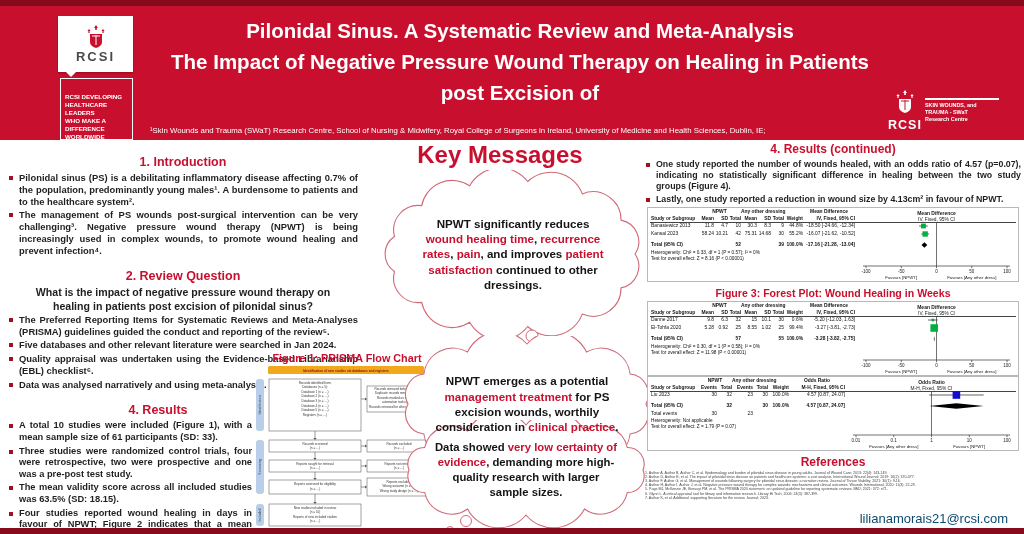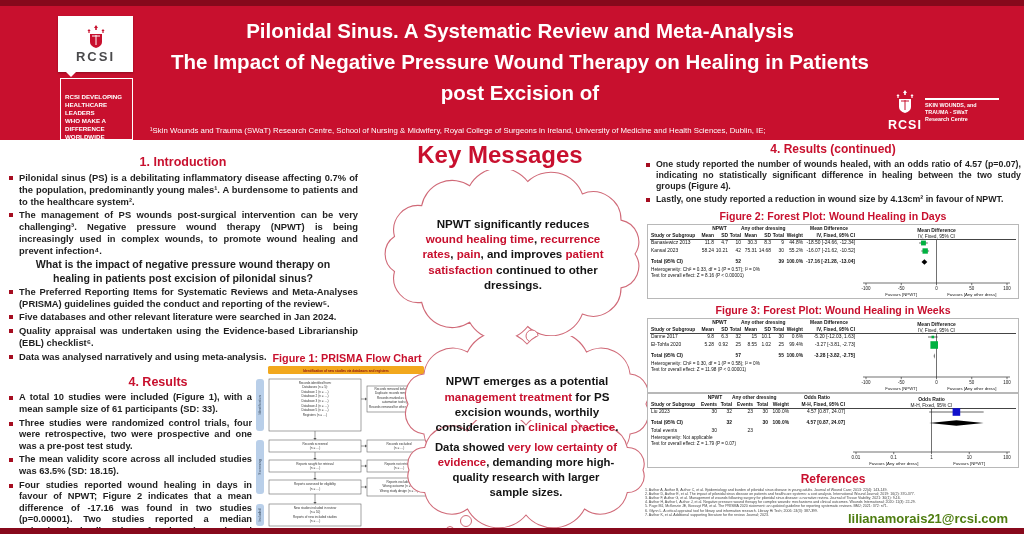--- a/index.html
+++ b/index.html
@@ -45,21 +45,21 @@
   .fprow{display:grid}
   .r7{height:7px}.r8{height:8px}.r3{height:3px}
   .fpc{font-size:4.9px;line-height:1;padding-top:1.6px;color:#111;white-space:nowrap}
   .fpc.b{font-weight:700}
   .fphline{position:absolute;left:2px;right:2px;top:14px;border-top:1px solid #444}
   .fpfoot{position:absolute;left:3px}
   .fpfline{font-size:4.7px;line-height:1.3;color:#111}
   .refs-head{font-size:12px;margin:4px 0 2px 0}
   .reflines{width:372px}
   .refline{font-size:3.6px;line-height:1.15;color:#444}
-  .email{position:absolute;right:16px;top:511px;font-size:13px;font-weight:700;color:#4d7c0f;z-index:40;text-decoration:none}
+  .email{position:absolute;right:16px;top:511px;font-size:13px;font-weight:400;color:#0c4a6e;z-index:40;text-decoration:none}
 </style>
 </head>
 <body>
 
 <div class="poster">
   <div class="strip top"></div>
   <div class="banner">
     <div class="logo-box">
       <svg width="22" height="24" viewBox="0 0 22 24">
         <g fill="#c8102e">
@@ -112,20 +112,21 @@
     <div>
         <div class="brow">
           <span class="bmark"></span>
           <span class="btext">Pilonidal sinus (PS) is a debilitating  inflammatory disease affecting 0.7% of the population, predominantly young males¹. A burdensome to patients and to the healthcare system².</span>
         </div>
         <div class="brow">
           <span class="bmark"></span>
           <span class="btext">The management of PS wounds post-surgical intervention can be very challenging³. Negative pressure wound therapy (NPWT) is being increasingly used in complex wounds, to promote wound healing and prevent infection⁴.</span>
         </div>
       </div>
+    <div class="hred sec-head">2. Review Question</div>
     <div class="rq-text">What is the impact of negative pressure wound therapy on healing in patients post excision of pilonidal sinus?</div>
     <div>
         <div class="brow">
           <span class="bmark"></span>
           <span class="btext">The Preferred Reporting Items for Systematic Reviews and Meta-Analyses (PRISMA) guidelines guided the conduct and reporting of the review⁵.</span>
         </div>
         <div class="brow">
           <span class="bmark"></span>
           <span class="btext">Five databases and other relevant literature were searched in Jan 2024.</span>
         </div>
@@ -264,21 +265,20 @@
         <div class="brow">
           <span class="bmark"></span>
           <span class="btext">One study reported the number of wounds healed, with an odds ratio of 4.57 (p=0.07), indicating no statistically significant difference in healing between the two study groups (Figure 4).</span>
         </div>
         <div class="brow">
           <span class="bmark"></span>
           <span class="btext">Lastly, one study reported a reduction in wound size by 4.13cm² in favour of NPWT.</span>
         </div>
       </div>
 
-    <div class="hred fig-title">Figure 2: Forest Plot: Wound Healing in Days</div>
     <div class="fpbox">
         <div class="fptable" style="width: 204px;">
           <div class="fprow r7" style="grid-template-columns: 47px 16px 14px 13px 16px 14px 13px 19px 52px;">
             <span class="fpc" style="grid-column: 1; text-align: left;"></span>
             <span class="fpc b" style="grid-column: 2 / span 3; text-align: center;">NPWT</span>
             <span class="fpc b" style="grid-column: 5 / span 3; text-align: center;">Any other dressing</span>
             <span class="fpc b" style="grid-column: 9; text-align: center;">Mean Difference</span>
           </div>
           <div class="fprow r7" style="grid-template-columns: 47px 16px 14px 13px 16px 14px 13px 19px 52px;">
             <span class="fpc b" style="grid-column: 1; text-align: left;">Study or Subgroup</span>

